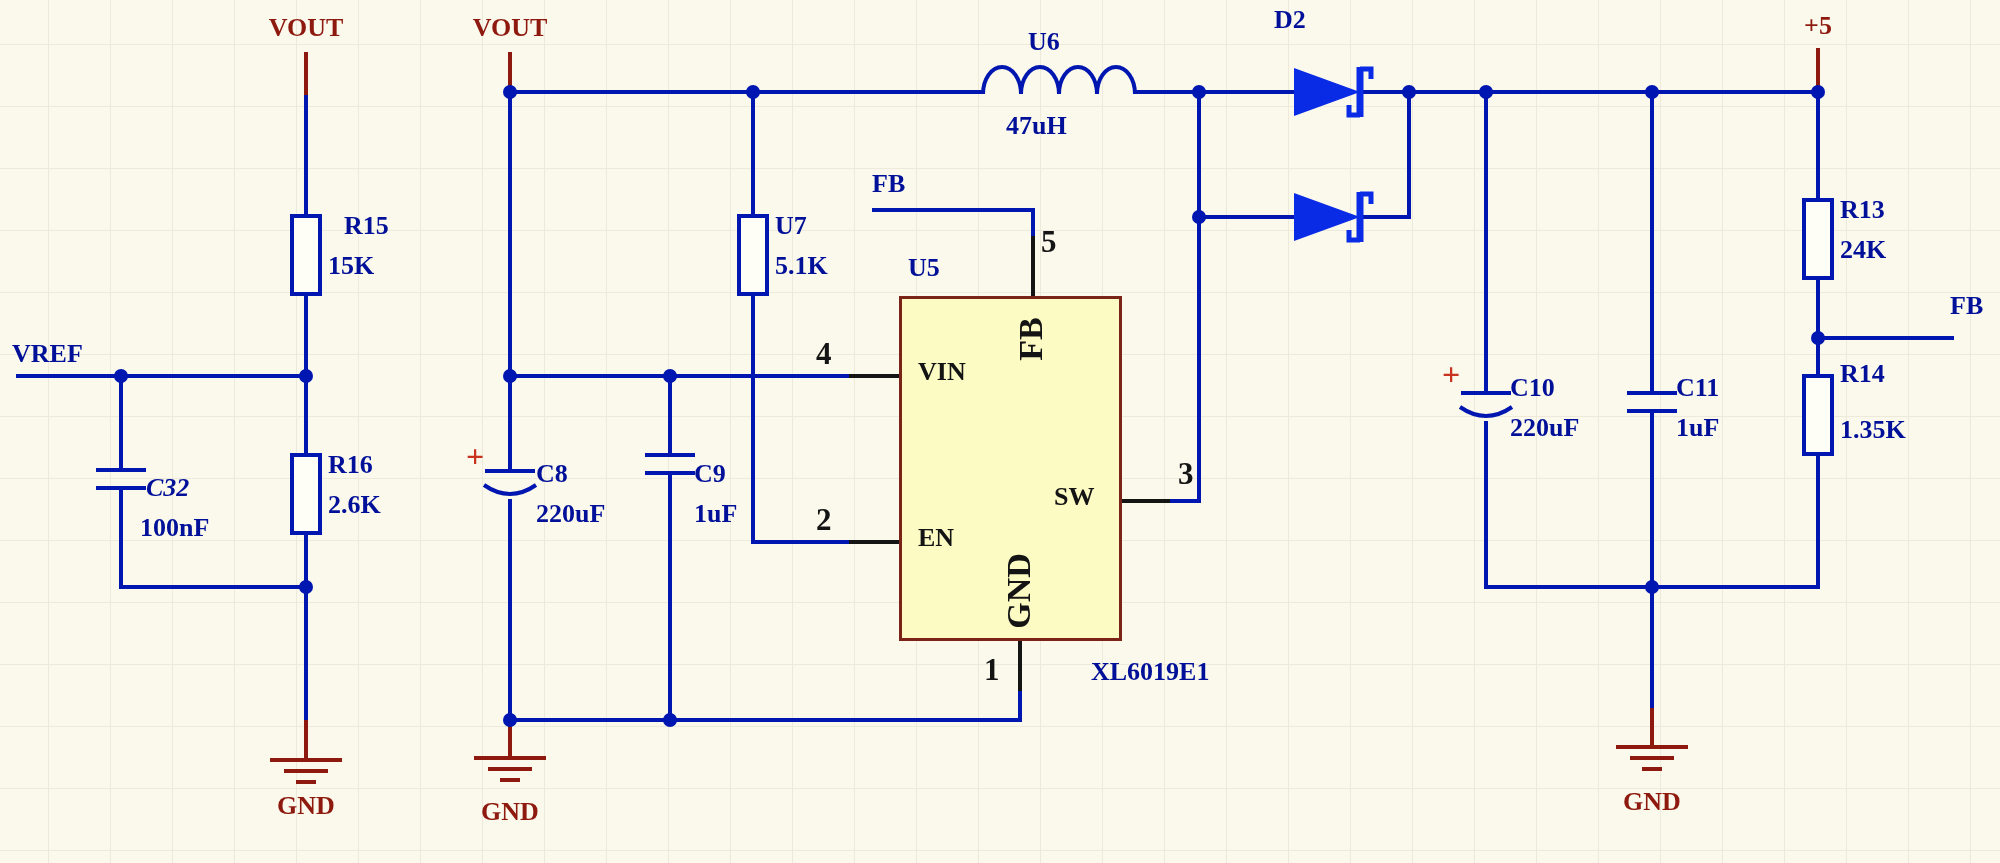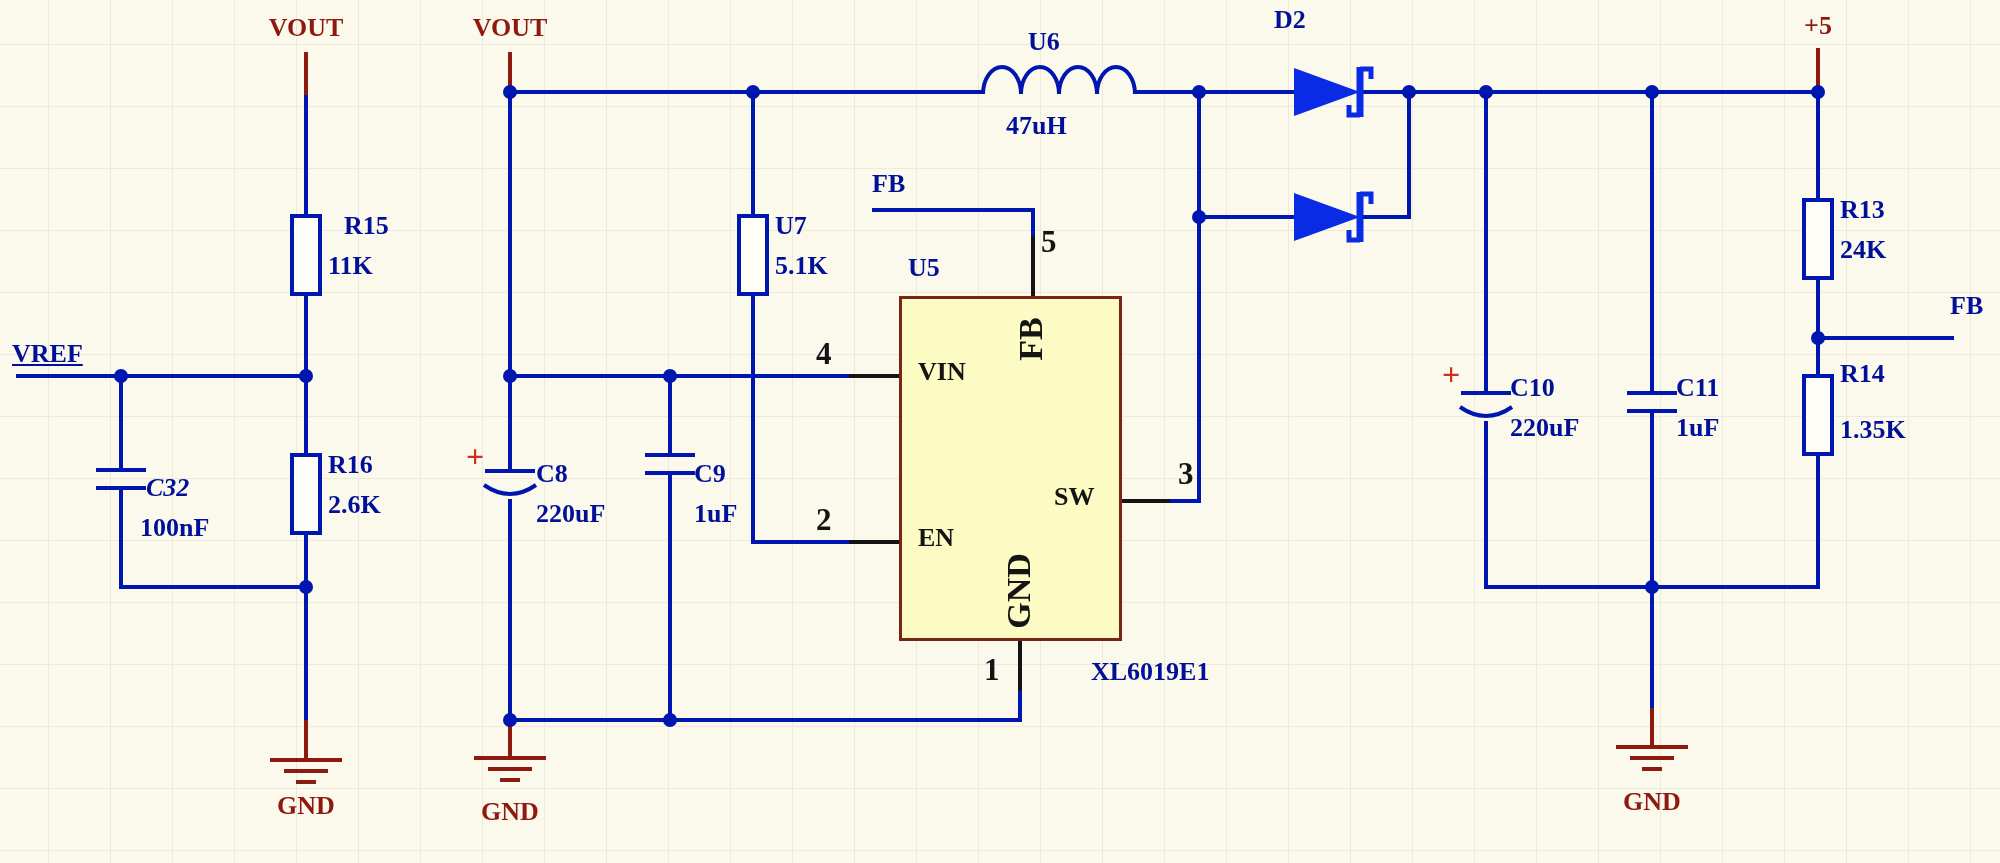--- a/index.html
+++ b/index.html
@@ -157,26 +157,26 @@
   <div class="gbar" style="left:1616px;top:745px;width:72px;"></div>
   <div class="gbar" style="left:1630px;top:756px;width:44px;"></div>
   <div class="gbar" style="left:1642px;top:767px;width:20px;"></div>
 
   <div class="lbl pwr center" style="left:306px;top:14px;">VOUT</div>
   <div class="lbl pwr center" style="left:510px;top:14px;">VOUT</div>
   <div class="lbl pwr center" style="left:1818px;top:12px;">+5</div>
   <div class="lbl pwr center" style="left:306px;top:792px;">GND</div>
   <div class="lbl pwr center" style="left:510px;top:798px;">GND</div>
   <div class="lbl pwr center" style="left:1652px;top:788px;">GND</div>
-  <div class="lbl" style="left:12px;top:340px;text-decoration:underline;">VREF</div>
+  <div class="lbl" style="left:12px;top:340px;">VREF</div>
   <div class="lbl" style="left:872px;top:170px;">FB</div>
   <div class="lbl" style="left:1950px;top:292px;">FB</div>
 
   <div class="lbl" style="left:324px;top:212px;margin-left:20px;">R15</div>
-  <div class="lbl" style="left:328px;top:252px;">11K</div>
+  <div class="lbl" style="left:328px;top:252px;">15K</div>
   <div class="lbl" style="left:328px;top:451px;">R16</div>
   <div class="lbl" style="left:328px;top:491px;">2.6K</div>
   <div class="lbl" style="left:146px;top:474px;font-style:italic;">C32</div>
   <div class="lbl" style="left:140px;top:514px;">100nF</div>
   <div class="lbl" style="left:536px;top:460px;">C8</div>
   <div class="lbl" style="left:536px;top:500px;">220uF</div>
   <div class="lbl" style="left:694px;top:460px;">C9</div>
   <div class="lbl" style="left:694px;top:500px;">1uF</div>
   <div class="lbl" style="left:775px;top:212px;">U7</div>
   <div class="lbl" style="left:775px;top:252px;">5.1K</div>

